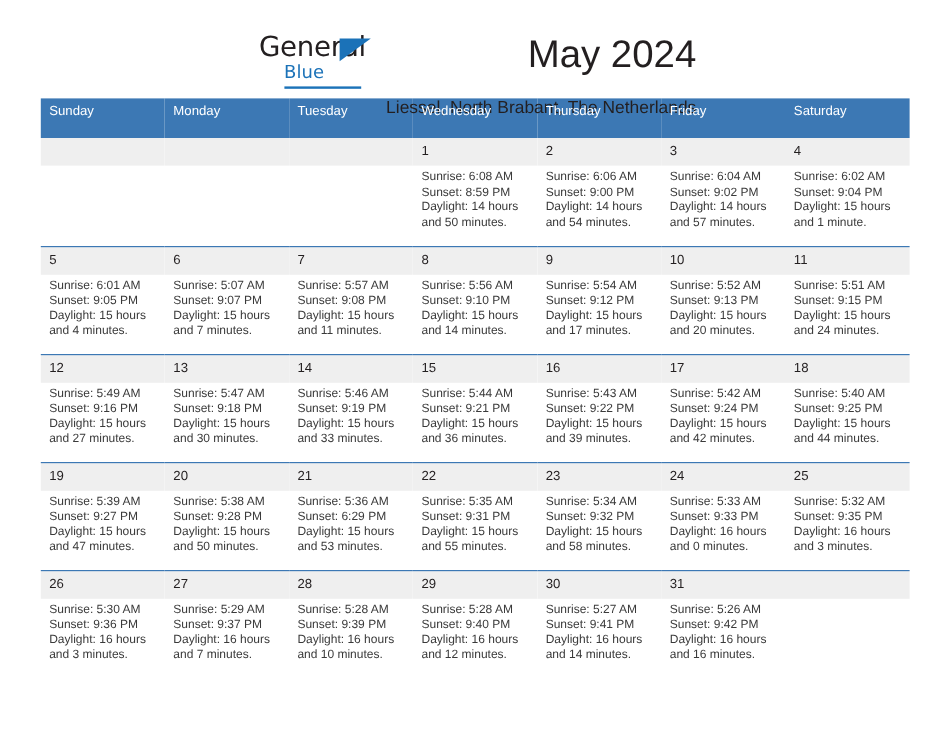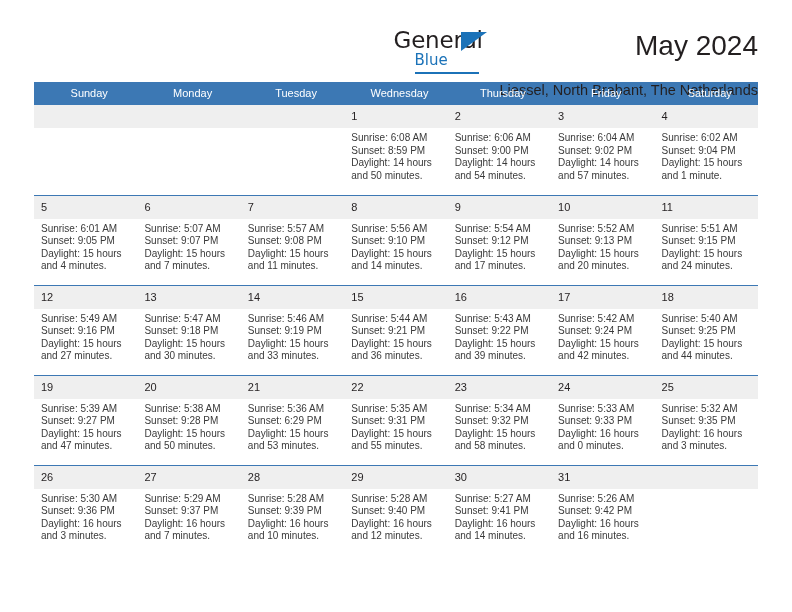--- a/index.html
+++ b/index.html
@@ -19,21 +19,21 @@
     position: relative;
     width: 792px;
     height: 612px;
     padding: 0 34px;
   }
 
   
   .header {
     display: flex;
     align-items: flex-start;
-    justify-content: flex-end;
+    justify-content: center;
     padding-top: 28px;
     height: 76px;
   }
   .logo {
     position: relative;
     width: 110px;
     height: 48px;
     padding-left: 4px;
   }
   .logo-general {
@@ -70,21 +70,21 @@
     height: 0;
     border-left: 26px solid #1b72b8;
     border-bottom: 19px solid transparent;
   }
 
   .title-block {
     text-align: right;
     padding-top: 2px;
   }
   .month-title {
-    font-size: 28px;
+    font-size: 32px;
     color: #231f20;
     line-height: 31px;
     white-space: nowrap;
   }
   .location-title {
     font-size: 14.5px;
     color: #231f20;
     line-height: 18px;
     margin-top: 20px;
     white-space: nowrap;
@@ -95,22 +95,22 @@
     width: 724px;
     margin-top: 6px;
     border-collapse: collapse;
     table-layout: fixed;
   }
   .calendar thead th {
     background: #3c78b4;
     color: #ffffff;
     font-size: 11px;
     font-weight: normal;
-    text-align: center;
-    padding: 5px 0 6px 7px;
+    text-align: left;
+    padding: 5px 0 16px 7px;
     height: 21px;
     line-height: 12px;
   }
   .calendar td {
     vertical-align: top;
     width: 103.4px;
     height: 90px;
     padding: 0;
     border-top: 1.4px solid #3c78b4;
     background: #ffffff;

